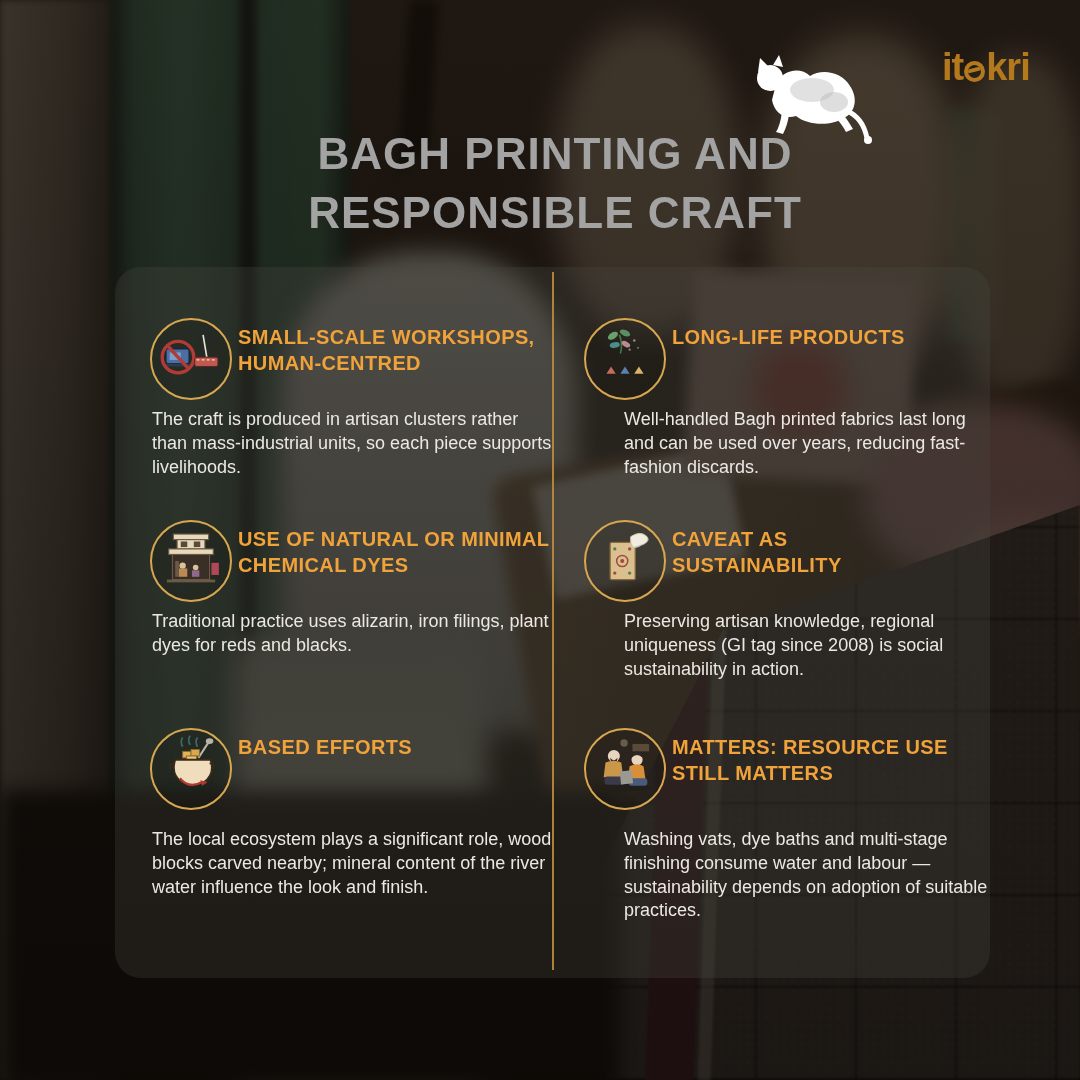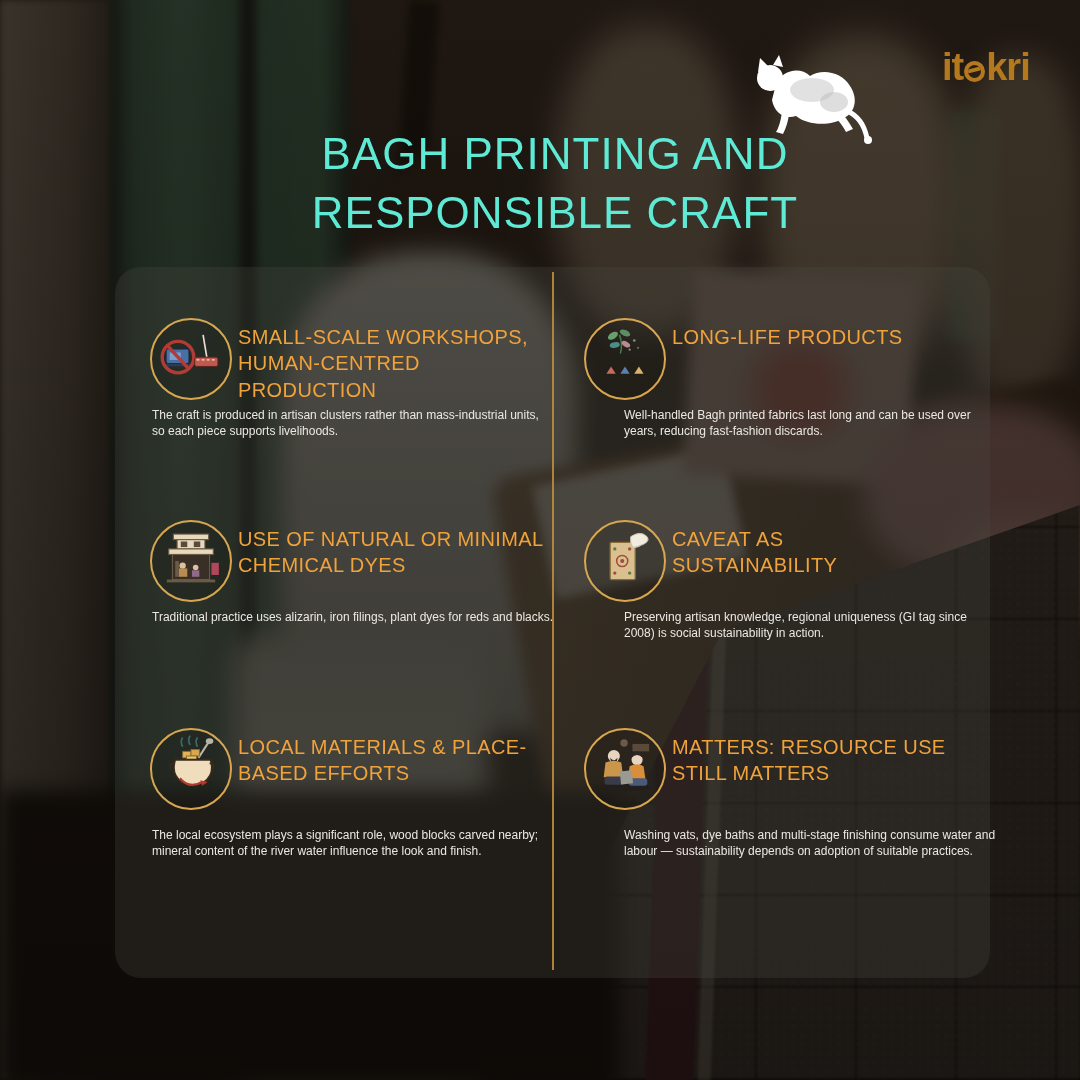--- a/index.html
+++ b/index.html
@@ -45,36 +45,36 @@
     background-size:9px 9px,auto,auto;}
   .quilt .stripe1{left:100px;top:60px;width:48px;height:580px;background:#3c1d20;transform:rotate(2deg);}
   .quilt .stripe2{left:152px;top:70px;width:13px;height:570px;background:#b7ac98;opacity:.28;transform:rotate(2deg);}
   .floor{left:0;top:790px;width:620px;height:300px;background:#16100b;filter:blur(10px);}
   .overlay{inset:0;background:linear-gradient(180deg,rgba(18,13,8,.46) 0%,rgba(12,8,5,.54) 55%,rgba(8,6,4,.60) 100%);}
   
   .panel{position:absolute;left:115px;top:267px;width:875px;height:711px;border-radius:26px;
     background:rgba(72,74,66,.30);z-index:2;}
   .divider{position:absolute;left:552px;top:272px;width:2px;height:698px;background:#BE8C3C;opacity:.9;z-index:3;}
   .page-title{position:absolute;left:140px;top:96px;width:830px;z-index:3;text-align:center;
-    color:#5eead4;font-weight:400;font-size:44px;line-height:1.33;letter-spacing:1px;}
+    color:#a3a3a3;font-weight:700;font-size:44px;line-height:1.33;letter-spacing:1px;}
   .page-title span{display:block;}
   .brand{position:absolute;left:942px;top:46px;z-index:4;color:#B5791D;font-weight:800;font-size:38px;letter-spacing:-1px;display:flex;align-items:center;}
   .logo-o{display:inline-block;width:21px;height:21px;border:4.5px solid #B5791D;border-radius:50%;margin:8px 1px 0;position:relative;overflow:hidden;}
   .logo-o:after{content:"";position:absolute;left:-3px;top:2px;width:26px;height:4px;background:#B5791D;transform:rotate(-14deg);}
   .cat{position:absolute;left:746px;top:54px;z-index:5;}
   
   .card{position:absolute;z-index:4;width:430px;}
   .col1{left:150px;} .col2{left:584px;}
   .row1{top:318px;} .row2{top:520px;} .row3{top:728px;}
   .icon-circle{position:absolute;left:0;top:0;width:82px;height:82px;border:2px solid #D7A750;border-radius:50%;
     background:rgba(0,0,0,.14);display:flex;align-items:center;justify-content:center;}
-  .card-title{position:absolute;left:88px;top:6px;margin:0;color:#F0A23B;font-size:20px;font-weight:400;
+  .card-title{position:absolute;left:88px;top:6px;margin:0;color:#F0A23B;font-size:20px;font-weight:700;
     line-height:1.32;letter-spacing:.4px;}
   .card-title span{display:block;white-space:nowrap;}
-  .card-body{position:absolute;left:2px;top:90px;margin:0;color:#EBE8E3;font-size:12px;line-height:1.32;}
+  .card-body{position:absolute;left:2px;top:90px;margin:0;color:#EBE8E3;font-size:18px;line-height:1.32;}
   .col1 .card-body{width:402px;}
   .col2 .card-body{left:0;width:374px;margin-left:40px;}
   .row3 .card-body{top:100px;}
 </style>
 </head>
 <body>
 
 <div class="stage">
 
   <div class="bg">
@@ -140,21 +140,20 @@
         <circle cx="28" cy="40" r="17" fill="none" stroke="#b23b35" stroke-width="3.6"></circle>
         <line x1="17" y1="28" x2="39" y2="52" stroke="#b23b35" stroke-width="3.6"></line>
         <line x1="55" y1="16" x2="59" y2="40" stroke="#e7e0d2" stroke-width="1.8"></line>
         <rect x="46" y="40" width="25" height="10" rx="2" fill="#c05a50" stroke="#5a241f" stroke-width="1"></rect>
         <line x1="48" y1="43" x2="69" y2="43" stroke="#f0e0c0" stroke-width="1.4" stroke-dasharray="3 2.5"></line>
       </svg>
     </div>
     <h3 class="card-title">
       <span>SMALL-SCALE WORKSHOPS,</span>
       <span>HUMAN-CENTRED</span>
-      <span>PRODUCTION</span>
     </h3>
     <p class="card-body">The craft is produced in artisan clusters rather than mass-industrial units, so each piece supports livelihoods.</p>
   </section>
 
   <section class="card col2 row1">
     <div class="icon-circle">
       <svg width="78" height="78" viewBox="0 0 84 84">
         <path d="M36 16 q4 10 1 20" stroke="#4a7d4a" stroke-width="1.6" fill="none"></path>
         <ellipse cx="29" cy="17" rx="6" ry="3.4" fill="#69a06b" transform="rotate(-32 29 17)"></ellipse>
         <ellipse cx="42" cy="14" rx="6" ry="3.2" fill="#5b8f63" transform="rotate(24 42 14)"></ellipse>
@@ -232,21 +231,20 @@
         <rect x="42" y="21" width="9" height="7" fill="#d9a84e" stroke="#8a6a2a" stroke-width="1"></rect>
         <rect x="37" y="28" width="11" height="6" fill="#e9c274" stroke="#8a6a2a" stroke-width="1"></rect>
         <path d="M25 32 q-5 16 7 24 q12 7 24 0 q12 -8 7 -24 Z" fill="#f0ddbe" stroke="#3a2a1a" stroke-width="2"></path>
         <path d="M24 36 q-6 0 -4 6" stroke="#3a2a1a" stroke-width="2" fill="none"></path>
         <path d="M62 36 q6 0 4 6" stroke="#3a2a1a" stroke-width="2" fill="none"></path>
         <path d="M30 52 q10 12 24 4" stroke="#b03a30" stroke-width="2.4" fill="none"></path>
         <path d="M54 60 l6 -4 l-8 -2 Z" fill="#b03a30"></path>
       </svg>
     </div>
     <h3 class="card-title">
-      <span>LOCAL MATERIALS &amp; PLACE-</span>
       <span>BASED EFFORTS</span>
     </h3>
     <p class="card-body">The local ecosystem plays a significant role, wood blocks carved nearby; mineral content of the river water influence the look and finish.</p>
   </section>
 
   <section class="card col2 row3">
     <div class="icon-circle">
       <svg width="78" height="78" viewBox="0 0 84 84">
         <rect x="50" y="15" width="18" height="8" fill="#5a4a3a"></rect>
         <circle cx="41" cy="14" r="4" fill="#6a5a4a"></circle>

